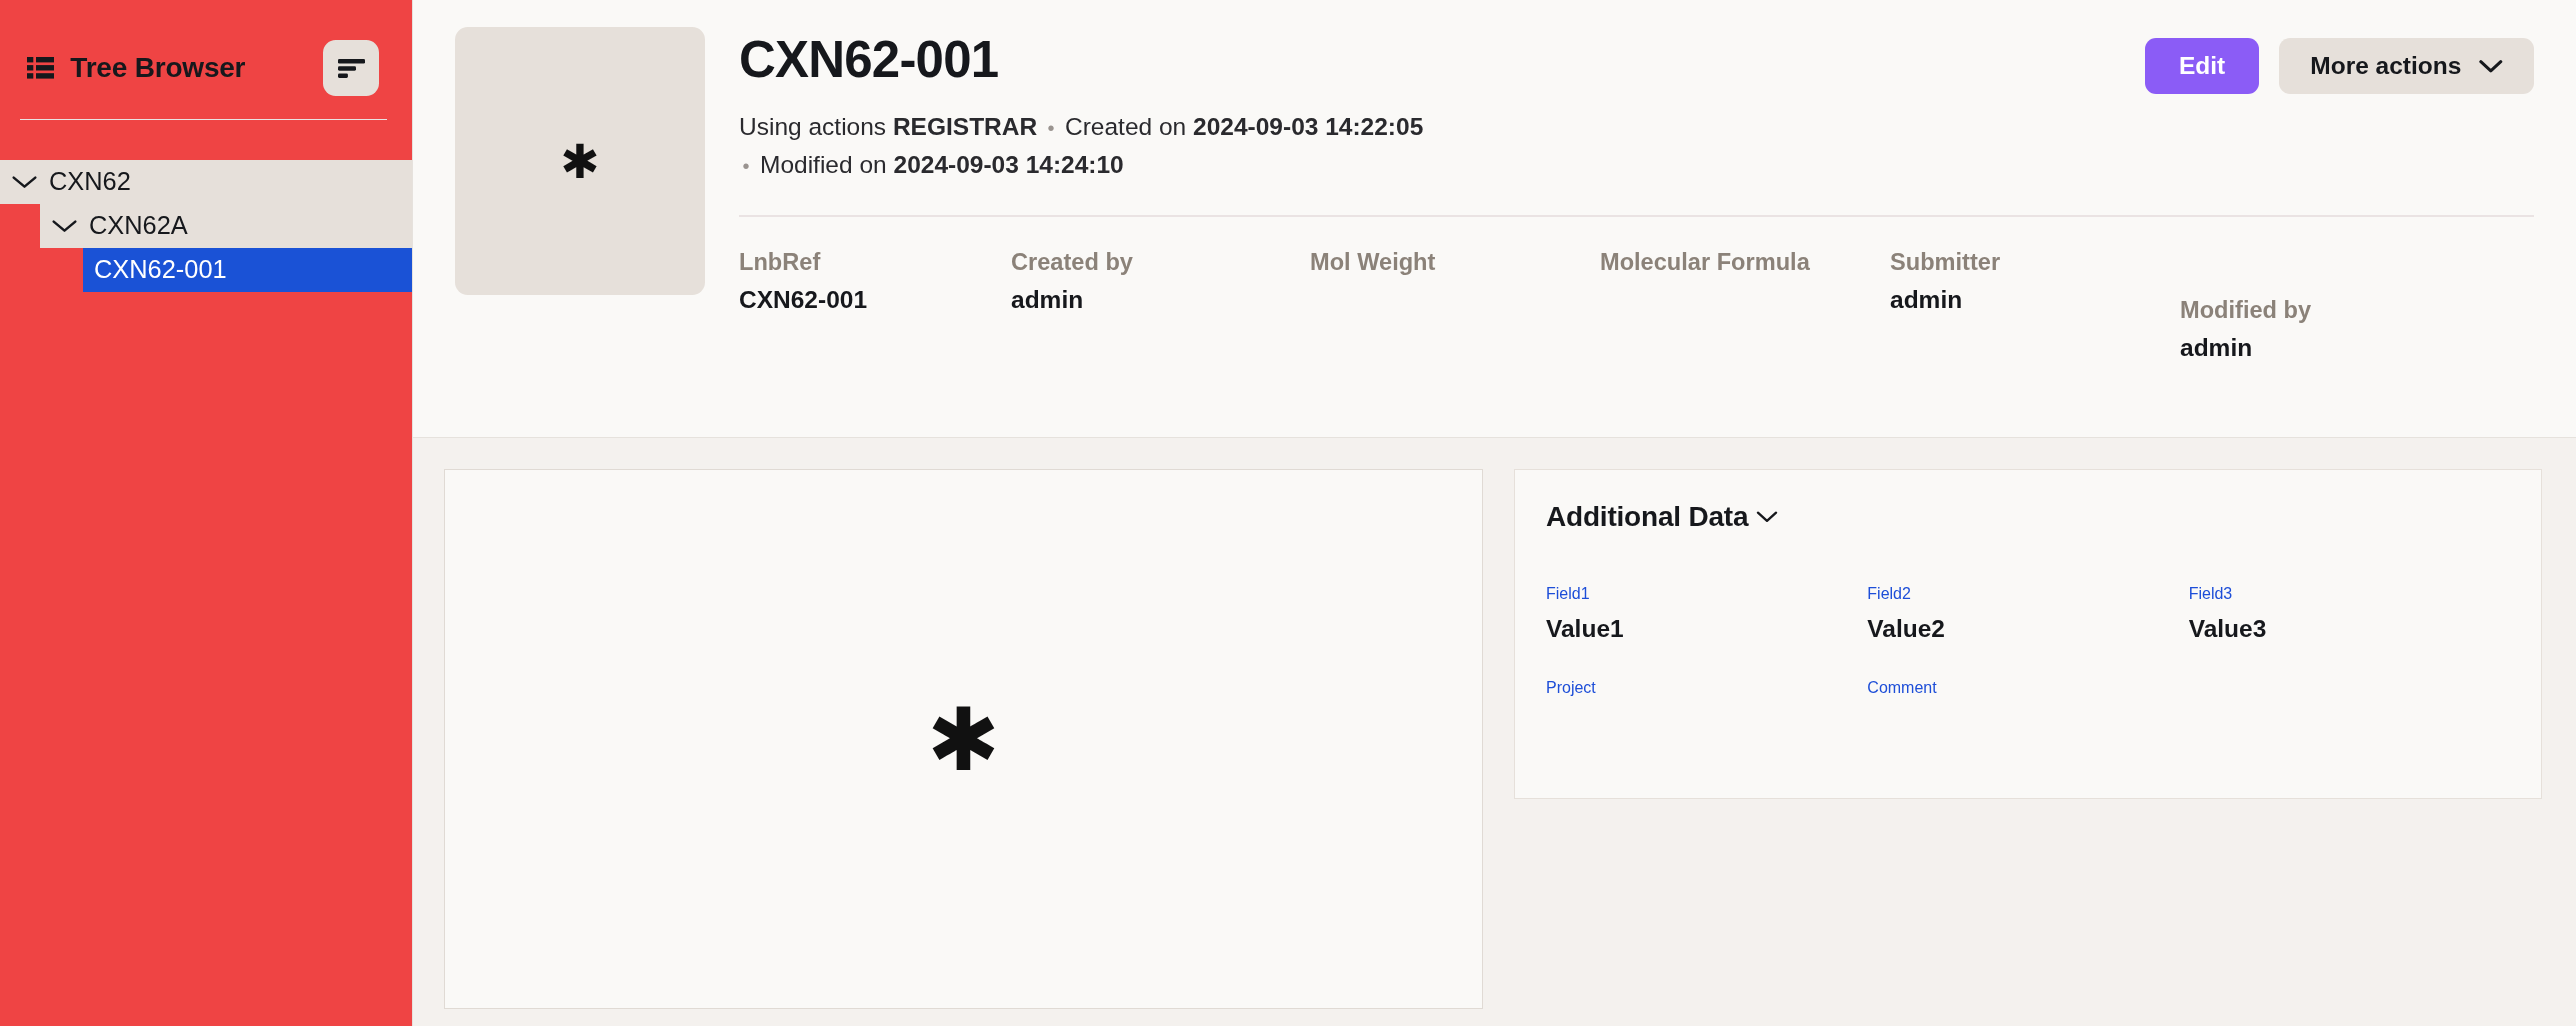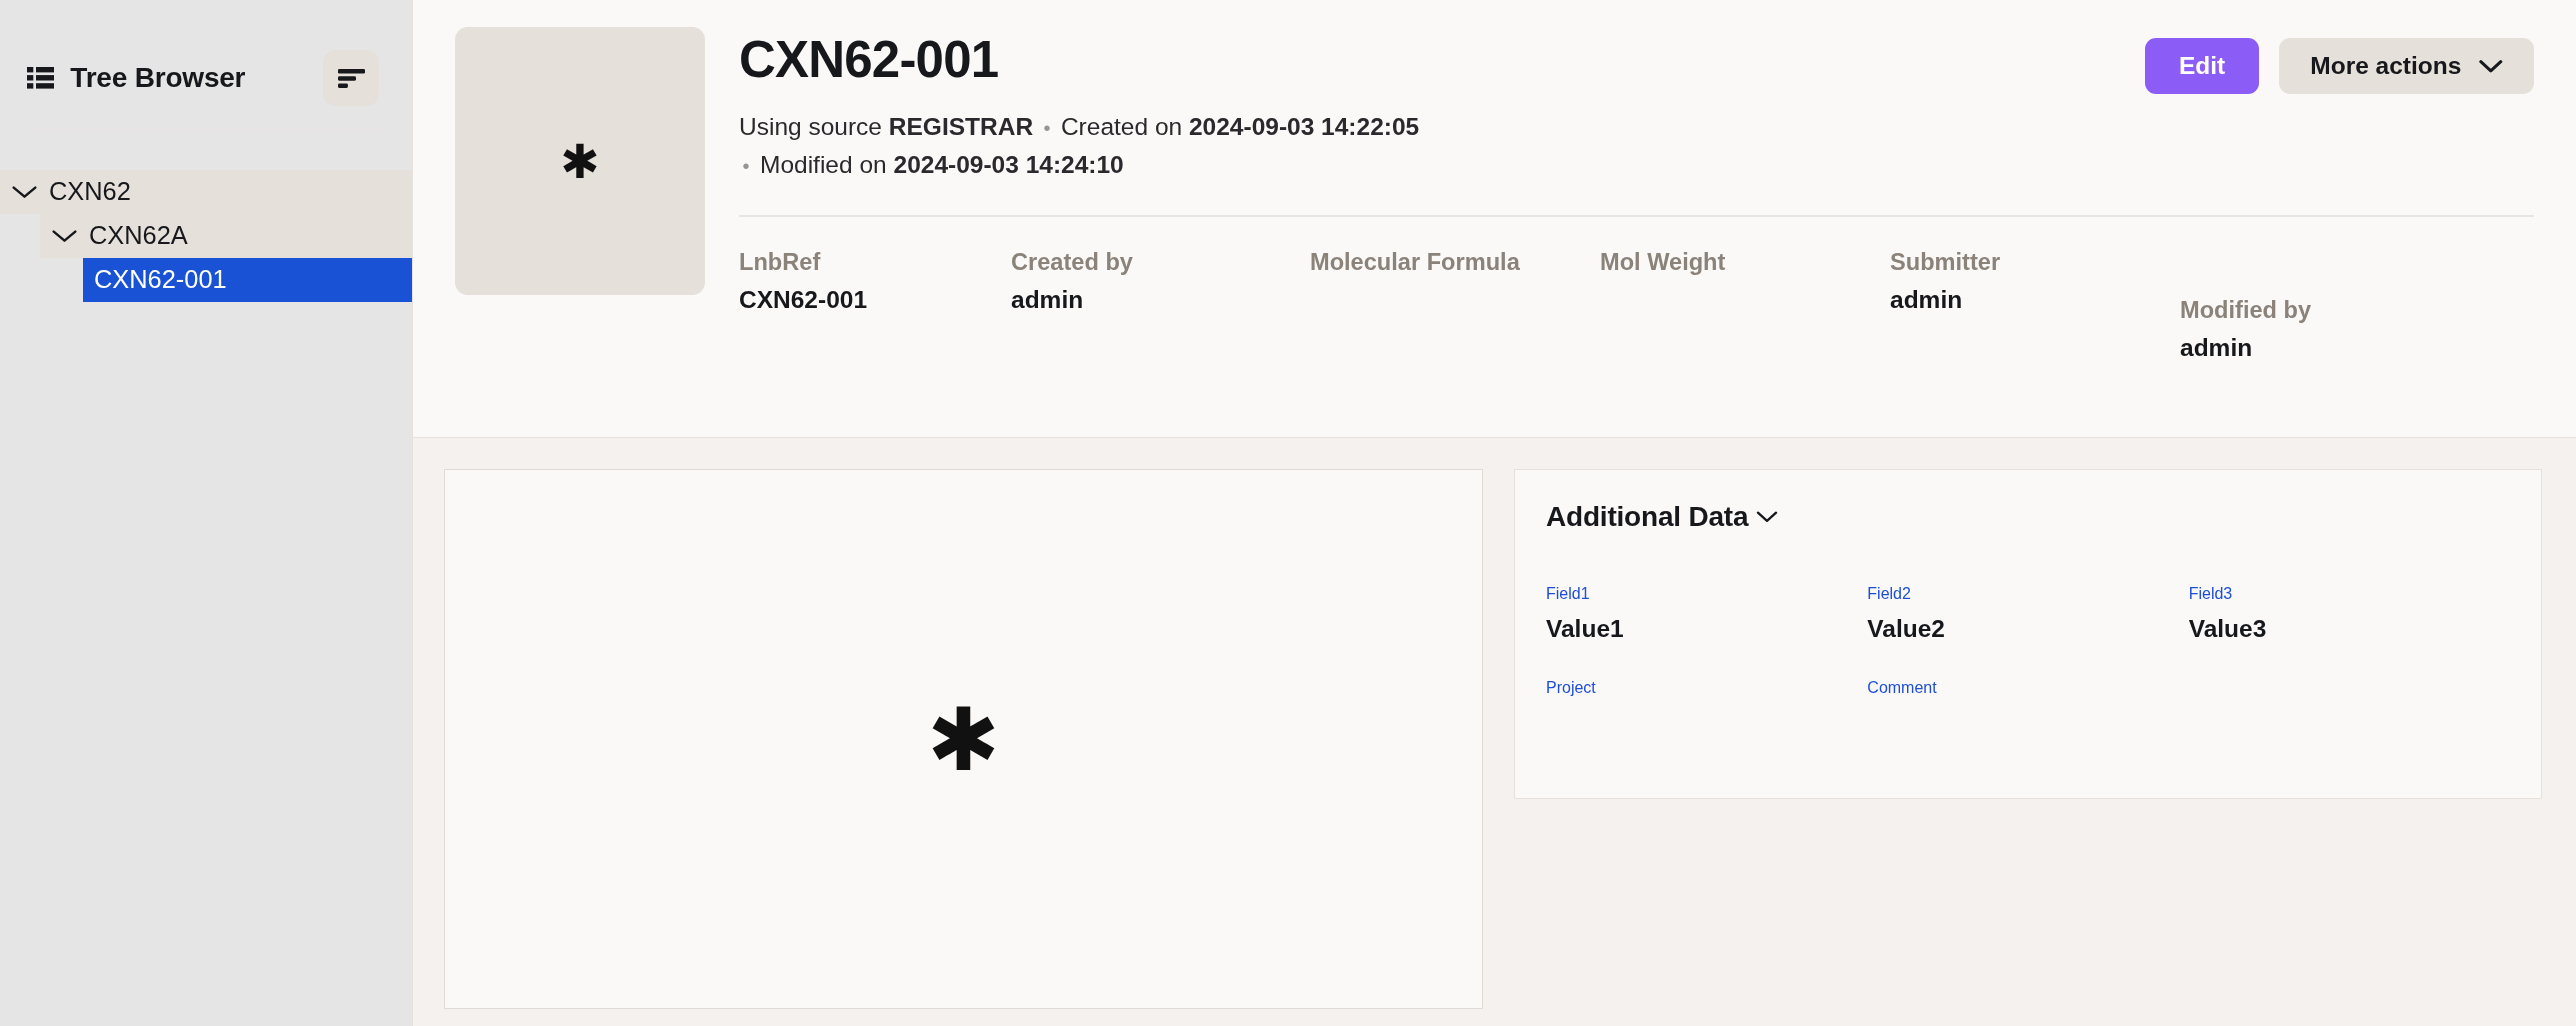--- a/index.html
+++ b/index.html
@@ -16,24 +16,24 @@
   .app {
     display: flex;
     width: 2576px;
     height: 1027px;
   }
 
   
   .sidebar {
     width: 413px;
     flex: 0 0 413px;
-    background: #e5e5e5;
+    background: #ef4444;
     border-right: 1.8px solid #e6e2dd;
     position: relative;
-    padding-top: 14px;
+    padding-top: 4px;
   }
   .sidebar-header {
     display: flex;
     align-items: center;
     justify-content: space-between;
     padding: 27px 33px 0 27px;
     height: 100px;
   }
   .sidebar-title-group {
     display: flex;
@@ -376,21 +376,21 @@
                   <svg width="23.6" height="14.5" viewBox="0 0 26 16">
                     <path d="M2 3 L13 13 L24 3" fill="none" stroke="#16181c" stroke-width="3.4" stroke-linecap="round" stroke-linejoin="round"></path>
                   </svg>
                 </span>
               </button>
             </div>
           </div>
 
           <div class="meta-lines">
             <div>
-              <span>Using source</span>
+              <span>Using actions</span>
               <span class="strong">REGISTRAR</span>
               <span class="dot">•</span>
               <span>Created on</span>
               <span class="strong">2024-09-03 14:22:05</span>
             </div>
             <div>
               <span class="dot">•</span>
               <span>Modified on</span>
               <span class="strong">2024-09-03 14:24:10</span>
             </div>
@@ -401,25 +401,25 @@
           <div class="fields-row" id="fields-row">
               <div class="field" style="flex: 0 0 272px;">
                 <div class="field-label">LnbRef</div>
                 <div class="field-value">CXN62-001</div>
               </div>
               <div class="field" style="flex: 0 0 299px;">
                 <div class="field-label">Created by</div>
                 <div class="field-value">admin</div>
               </div>
               <div class="field" style="flex: 0 0 290px;">
+                <div class="field-label">Mol Weight</div>
+                <div class="field-value"></div>
+              </div>
+              <div class="field" style="flex: 0 0 290px;">
                 <div class="field-label">Molecular Formula</div>
-                <div class="field-value"></div>
-              </div>
-              <div class="field" style="flex: 0 0 290px;">
-                <div class="field-label">Mol Weight</div>
                 <div class="field-value"></div>
               </div>
               <div class="field" style="flex: 0 0 290px;">
                 <div class="field-label">Submitter</div>
                 <div class="field-value">admin</div>
               </div>
               <div class="field" style="flex: 0 0 290px; margin-top: 48px;">
                 <div class="field-label">Modified by</div>
                 <div class="field-value">admin</div>
               </div>

